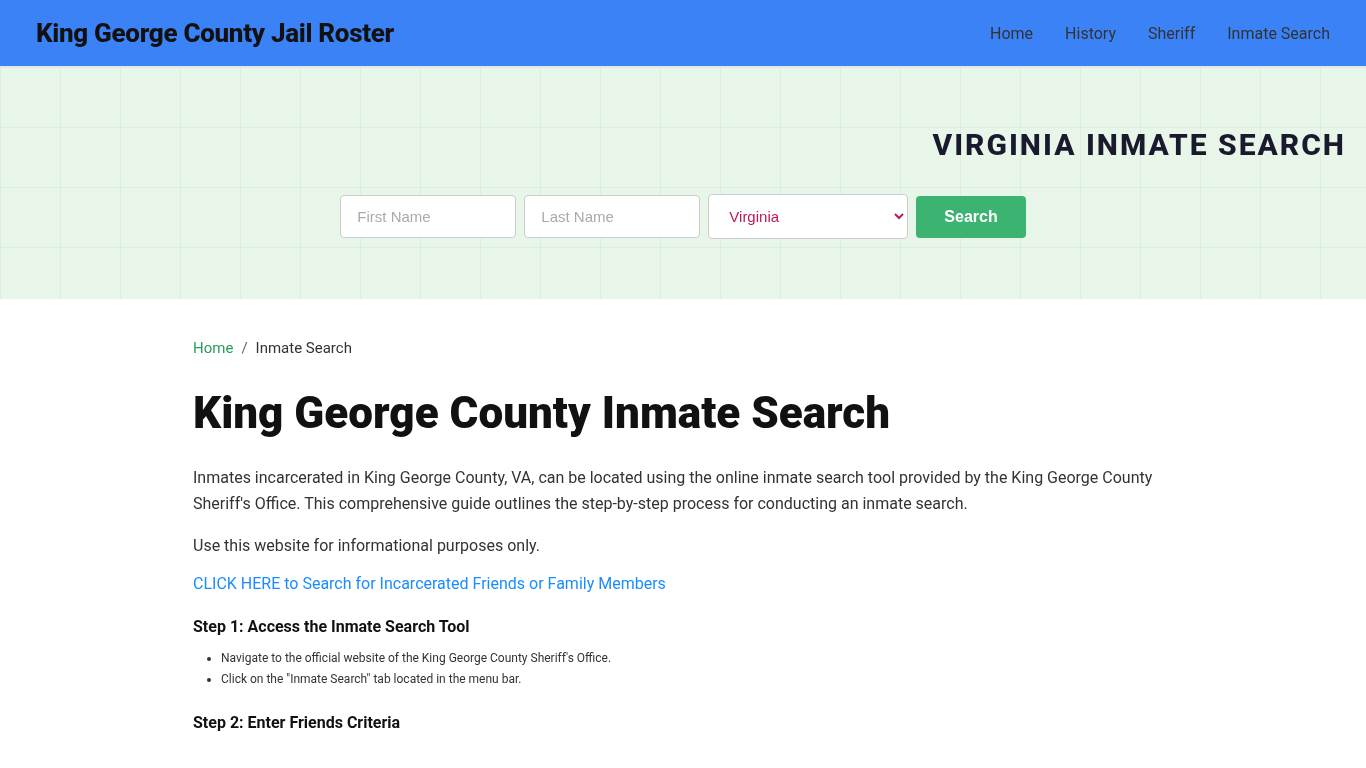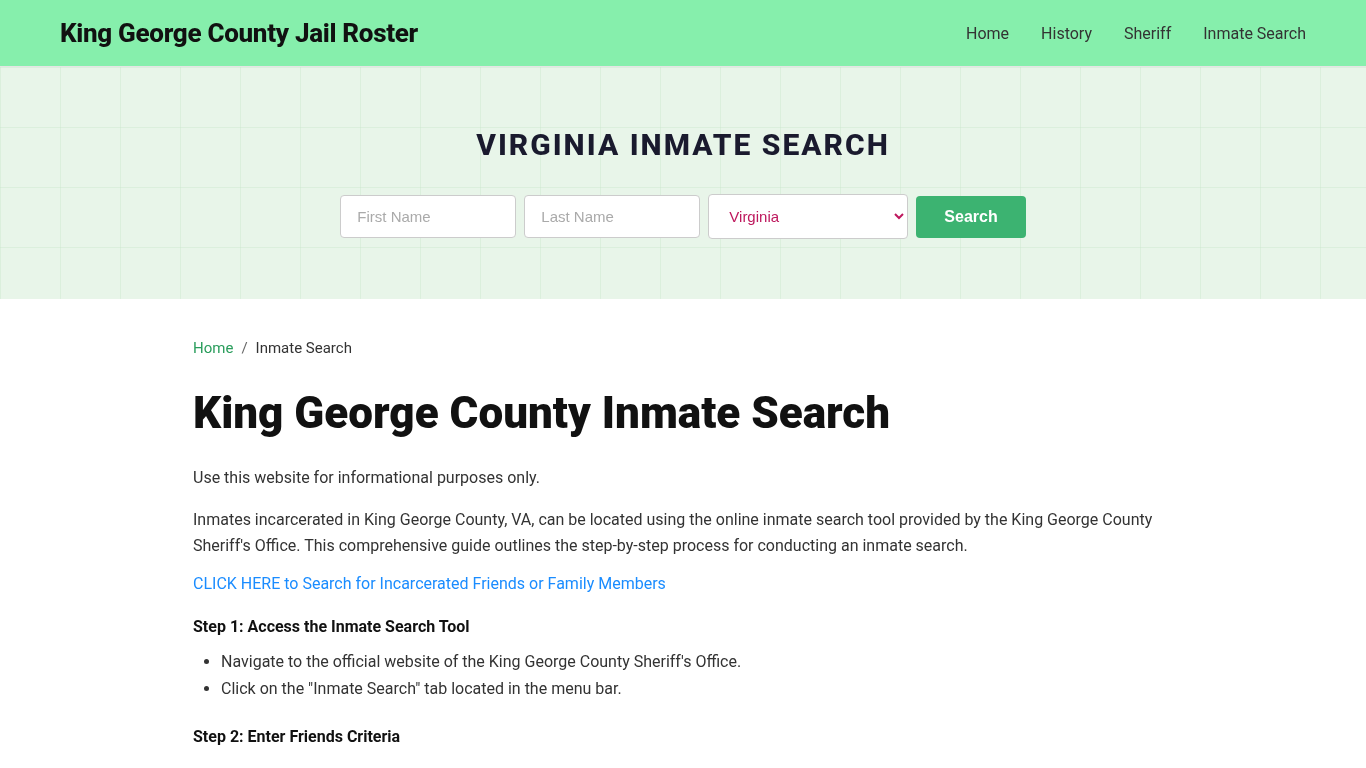--- a/index.html
+++ b/index.html
@@ -15,23 +15,23 @@
       background: #fff;
       width: 1366px;
       min-height: 768px;
     }
 
     
     .header {
       display: flex;
       align-items: center;
       justify-content: space-between;
-      padding: 18px 60px;
+      padding: 18px 36px;
       border-bottom: 1px solid #e5e5e5;
-      background: #86efac;
+      background: #3b82f6;
     }
 
     .site-title {
       font-size: 26px;
       font-weight: 800;
       color: #111;
       letter-spacing: -0.3px;
     }
 
     .nav {
@@ -58,20 +58,21 @@
       text-align: center;
     }
 
     .hero-title {
       font-size: 30px;
       font-weight: 800;
       color: #1a1a2e;
       letter-spacing: 2px;
       margin-bottom: 32px;
       text-transform: uppercase;
+      text-align: right;
     }
 
     .search-form {
       display: flex;
       align-items: center;
       justify-content: center;
       gap: 8px;
     }
 
     .search-form input[type="text"] {
@@ -176,21 +177,21 @@
       margin-bottom: 12px;
     }
 
     .step-list {
       list-style: disc;
       padding-left: 28px;
       margin-bottom: 24px;
     }
 
     .step-list li {
-      font-size: 16px;
+      font-size: 12px;
       line-height: 1.7;
       color: #333;
     }
   </style>
 </head>
 <body>
 
 <header class="header">
   <div class="site-title">King George County Jail Roster</div>
   <nav class="nav">
@@ -217,22 +218,22 @@
   <nav class="breadcrumb">
     <a href="#">Home</a>
     <span class="breadcrumb-separator">/</span>
     <span class="breadcrumb-current">Inmate Search</span>
   </nav>
 
   
   <h1 class="page-heading">King George County Inmate Search</h1>
 
   
+  <p class="body-text">Inmates incarcerated in King George County, VA, can be located using the online inmate search tool provided by the King George County Sheriff's Office. This comprehensive guide outlines the step-by-step process for conducting an inmate search.</p>
   <p class="body-text">Use this website for informational purposes only.</p>
-  <p class="body-text">Inmates incarcerated in King George County, VA, can be located using the online inmate search tool provided by the King George County Sheriff's Office. This comprehensive guide outlines the step-by-step process for conducting an inmate search.</p>
 
   
   <a href="#" class="click-link">CLICK HERE to Search for Incarcerated Friends or Family Members</a>
 
   
   <p class="step-heading">Step 1: Access the Inmate Search Tool</p>
   <ul class="step-list" id="step1-list">
       <li>Navigate to the official website of the King George County Sheriff's Office.</li>
       <li>Click on the "Inmate Search" tab located in the menu bar.</li>
     </ul>

